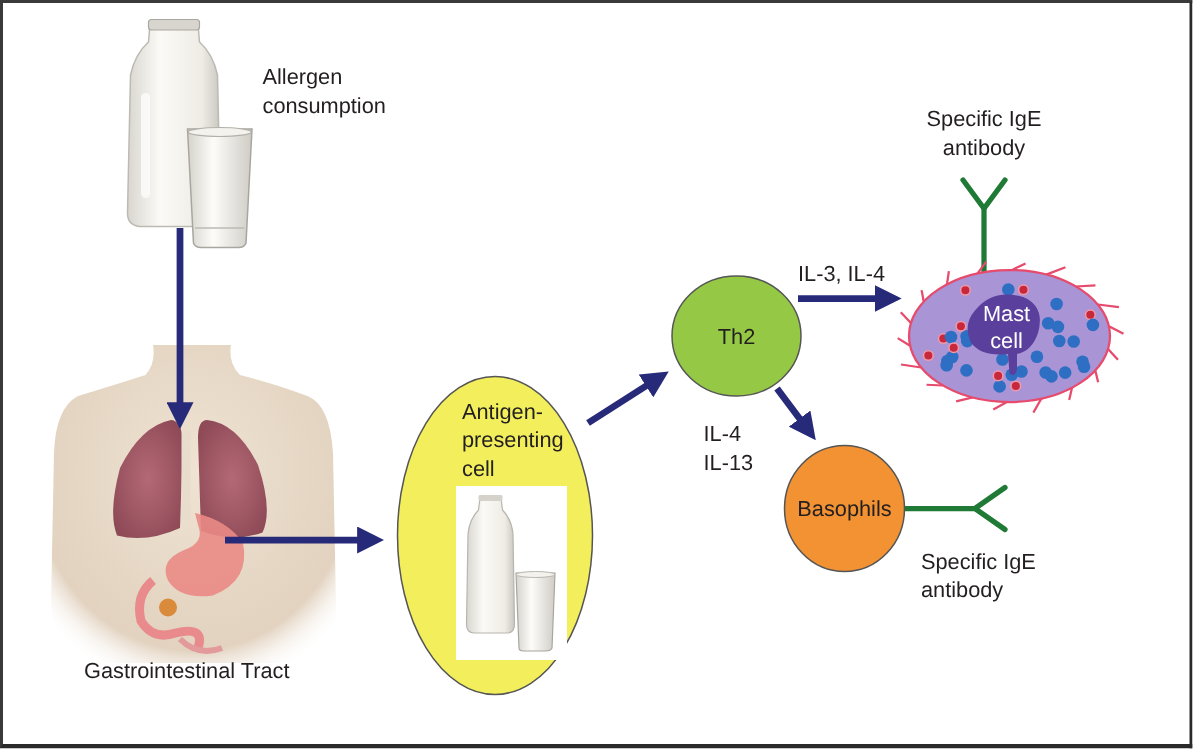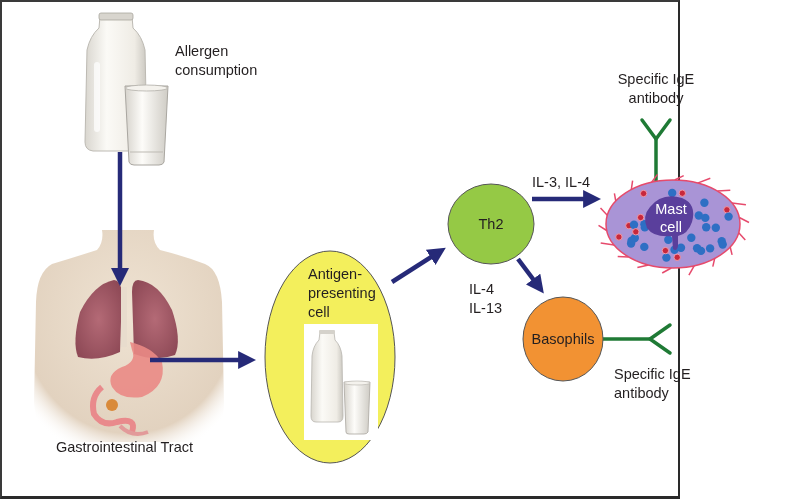--- a/index.html
+++ b/index.html
@@ -1,18 +1,18 @@
 <!DOCTYPE html>
 <html><head>
 <meta charset="utf-8">
 <style>
   html, body { margin: 0; padding: 0; background: #ffffff; }
   body { width: 795px; height: 499px; overflow: hidden; }
   #frame {
-    position: relative; width: 680px; height: 499px; box-sizing: border-box;
+    position: relative; width: 795px; height: 499px; box-sizing: border-box;
     border-top: 2px solid #3a3a3a; border-left: 2px solid #3a3a3a;
     border-right: 2px solid #2a2a2a; border-bottom: 3px solid #2a2a2a;
     background: #fff;
   }
   svg { position: absolute; left: 0; top: 0; }
   .lbl { font-family: "Liberation Sans", sans-serif; font-size: 14.5px; fill: #231f20; }
   .lbl-w { font-family: "Liberation Sans", sans-serif; font-size: 14.5px; fill: #ffffff; }
 </style>
 </head>
 <body>

